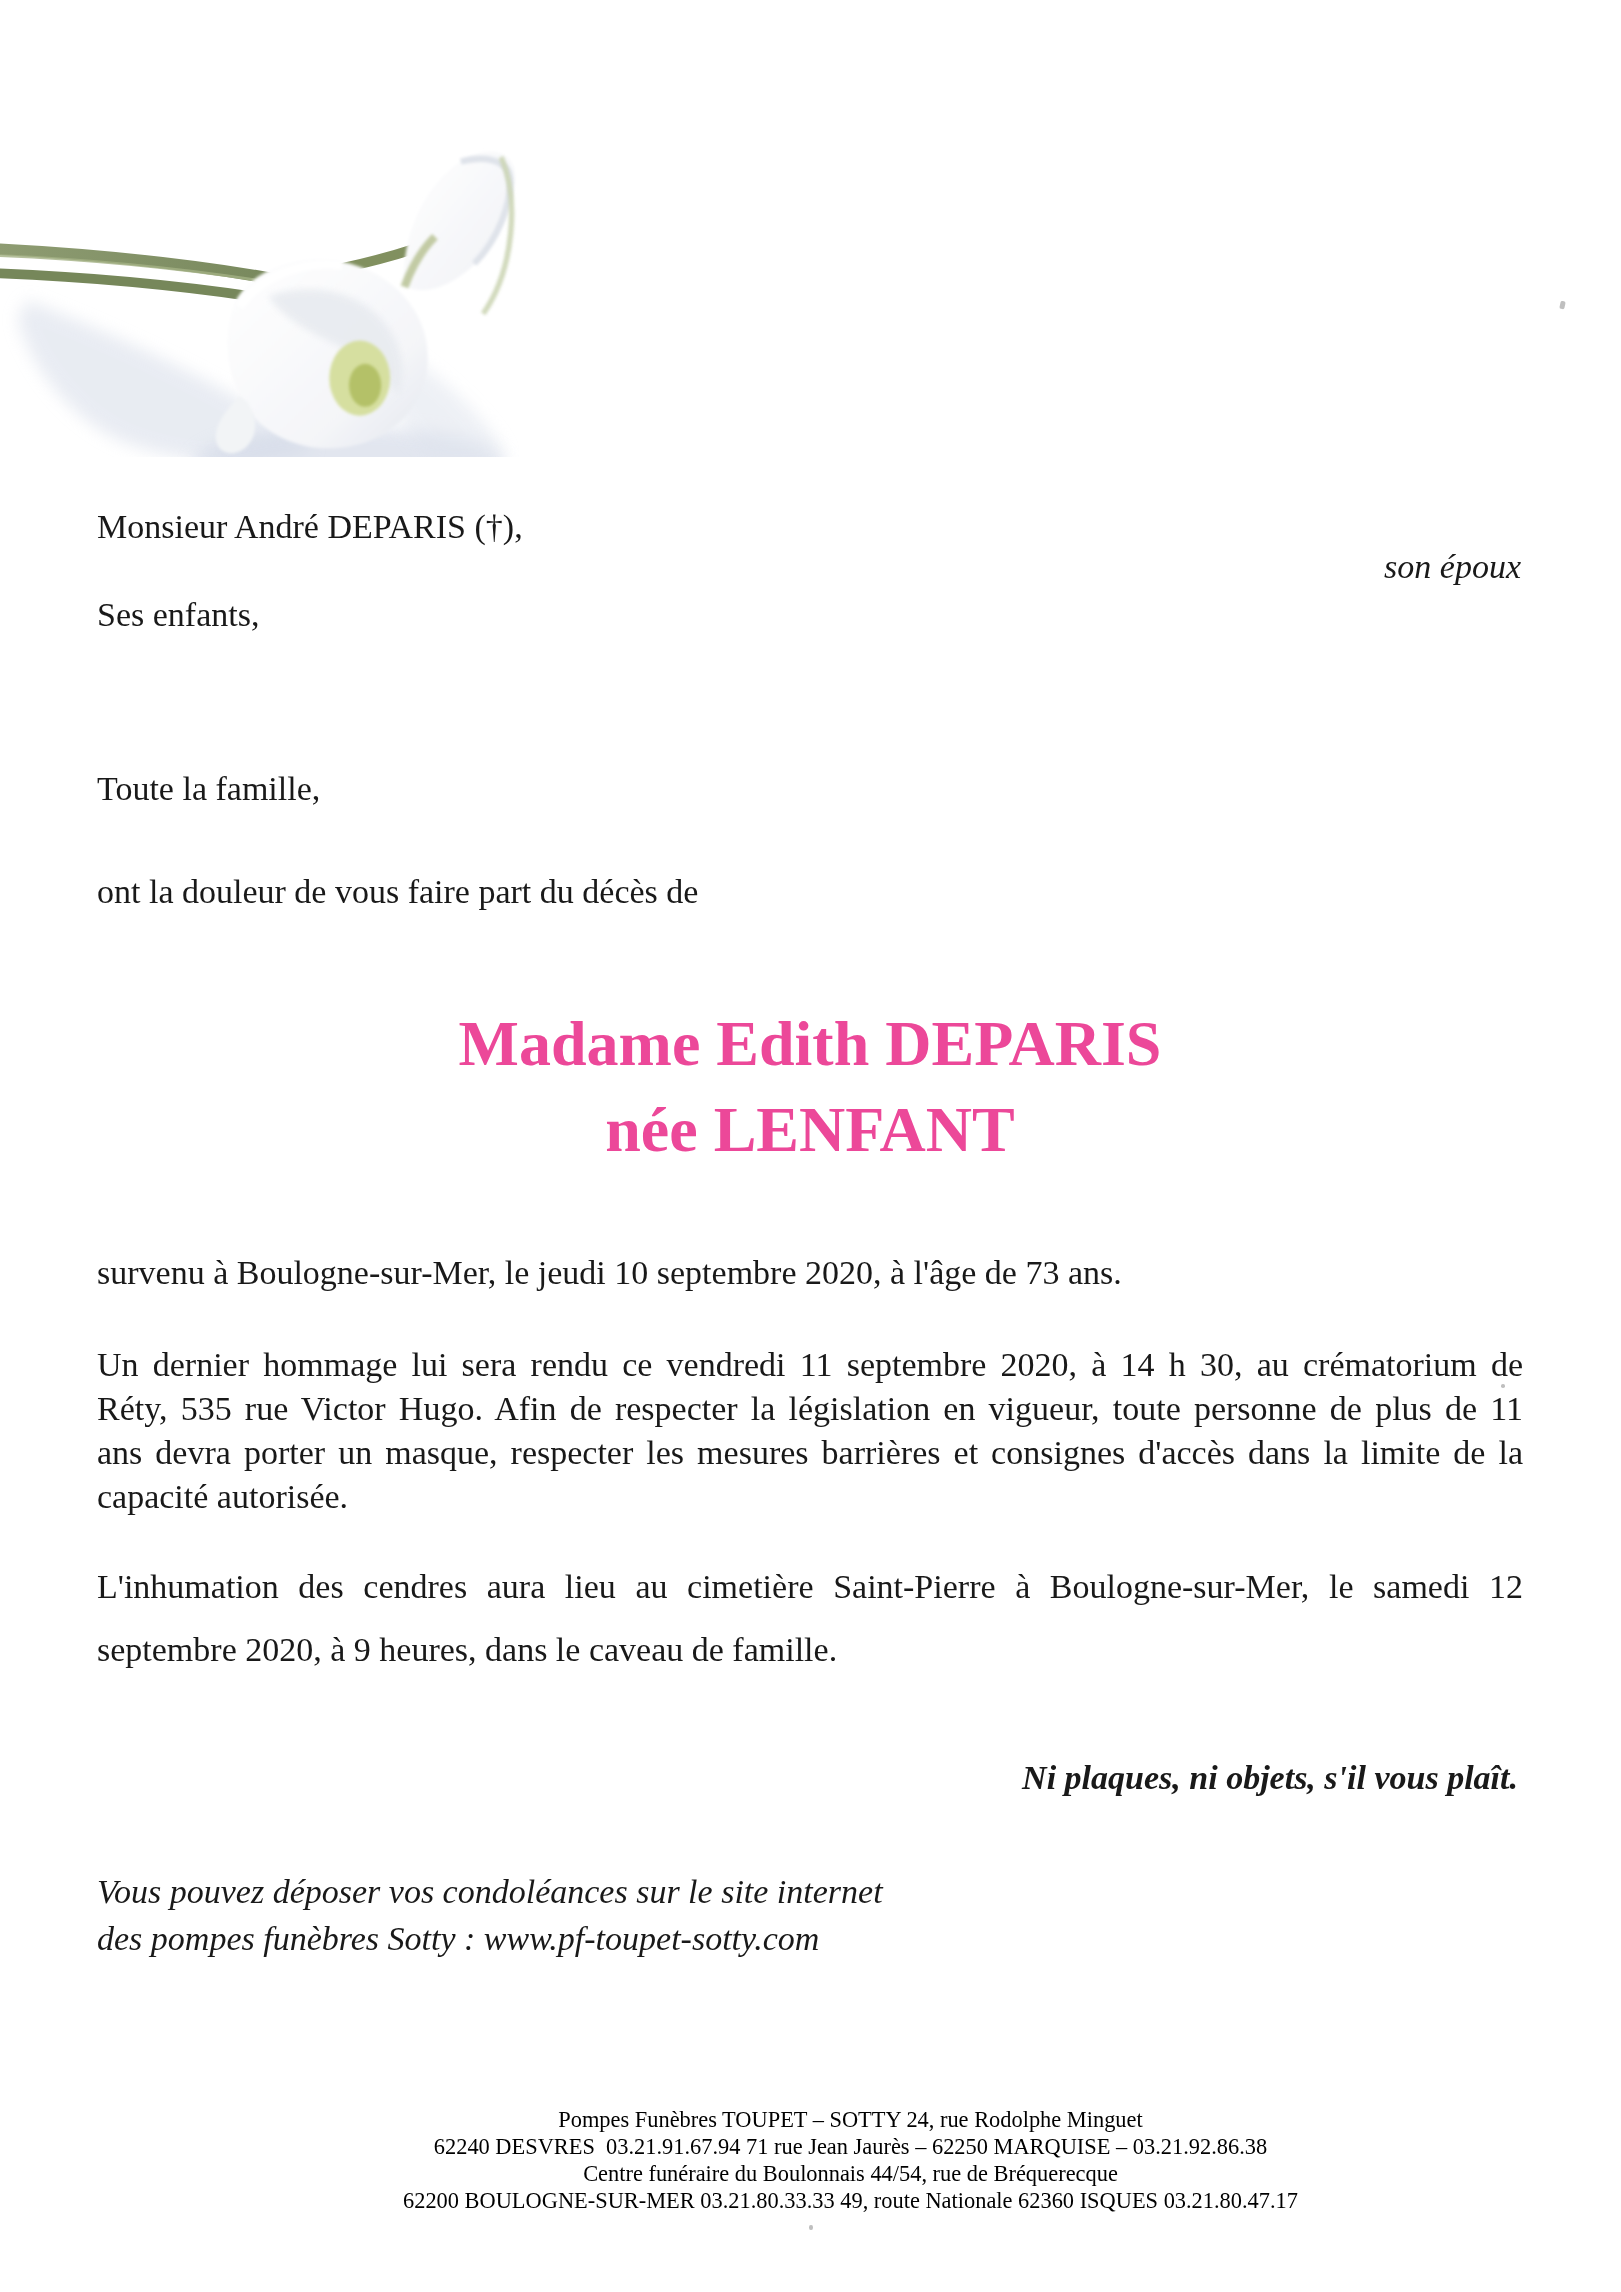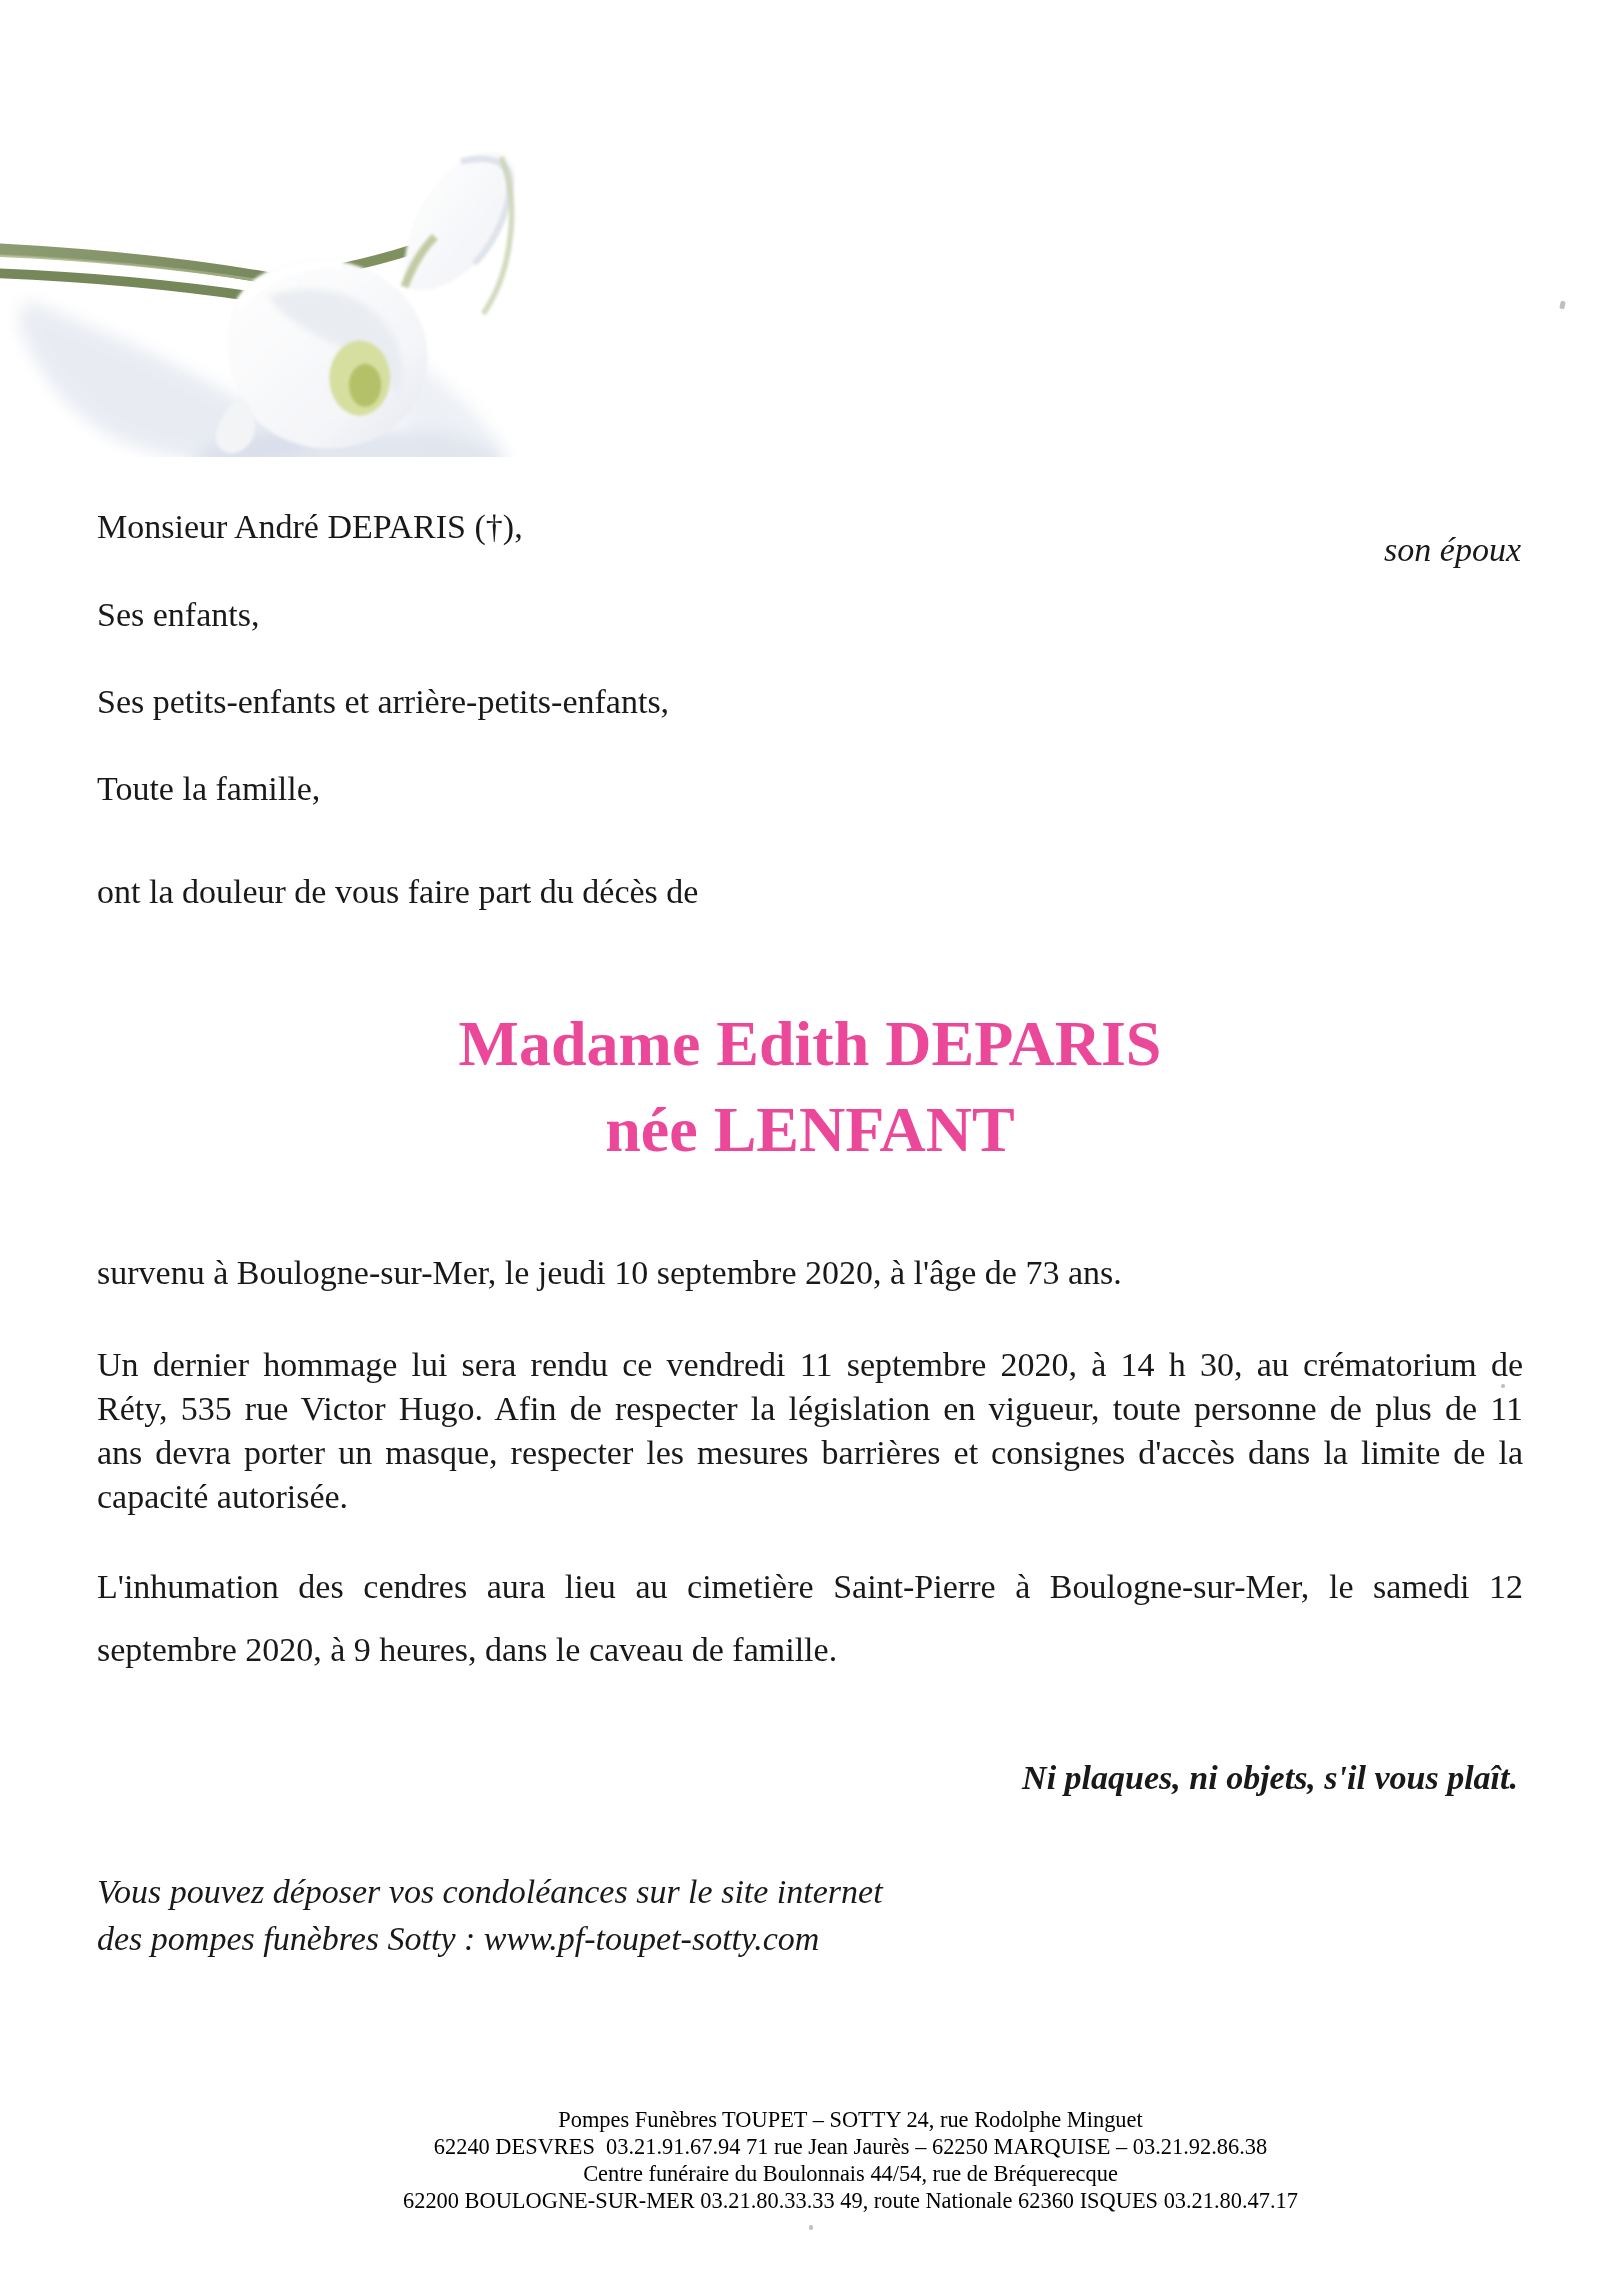--- a/index.html
+++ b/index.html
@@ -71,23 +71,22 @@
       <path d="M300,250 C340,236 390,242 420,270 C448,296 456,330 446,362 C430,340 400,316 366,300 C336,286 310,268 300,250 Z" fill="#e8ebf0" opacity="0.9" filter="url(#b4)"></path>
 
       <ellipse cx="402" cy="342" rx="34" ry="42" fill="#d6dfa0" filter="url(#b2)"></ellipse>
       <ellipse cx="408" cy="350" rx="18" ry="24" fill="#b4c168" filter="url(#b2)"></ellipse>
 
       <path d="M268,362 C250,380 238,398 242,414 C246,428 264,430 276,418 C290,404 286,382 276,368 Z" fill="#f2f4f6" filter="url(#b2)"></path>
     </svg>
   </div>
 
   <div class="t nw" style="left:97px; top:506px;">Monsieur André DEPARIS (†),</div>
-  <div class="t nw italic" style="right:100px; top:529px; left:auto; position:absolute;font-style:italic;">son époux</div>
+  <div class="t nw italic" style="right:100px; top:546px; left:auto; position:absolute;font-style:italic;">son époux</div>
   <div class="t nw" style="left:97px; top:594px;">Ses enfants,</div>
-  <div class="t nw" style="left:97px; top:681px;">Ses petits-enfants et arrière-petits-enfants,</div>
   <div class="t nw" style="left:97px; top:768px;">Toute la famille,</div>
 
   <div class="t nw" style="left:97px; top:871px;">ont la douleur de vous faire part du décès de</div>
 
   <div class="title" style="top:1008px;">Madame Edith DEPARIS</div>
   <div class="title" style="top:1094px;">née LENFANT</div>
 
   <div class="t nw" style="left:97px; top:1252px;">survenu à Boulogne-sur-Mer, le jeudi 10 septembre  2020, à  l'âge de 73 ans.</div>
 
   <div>

